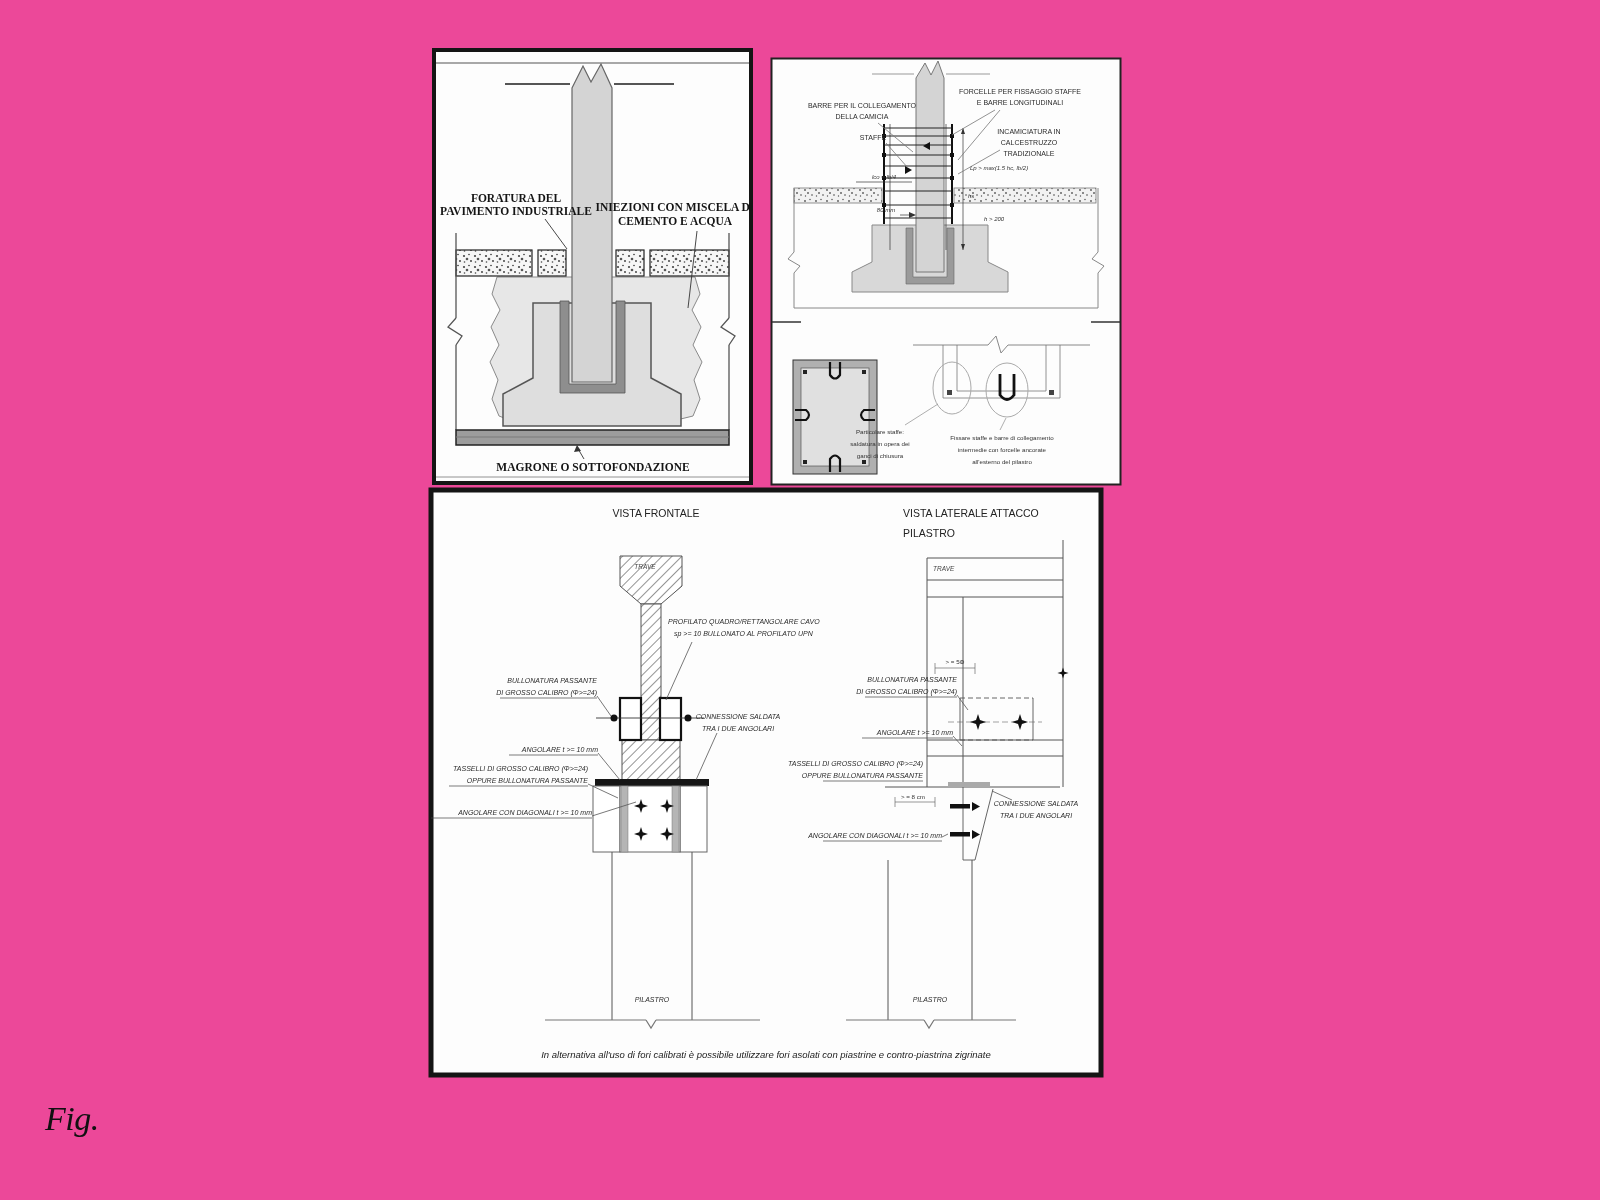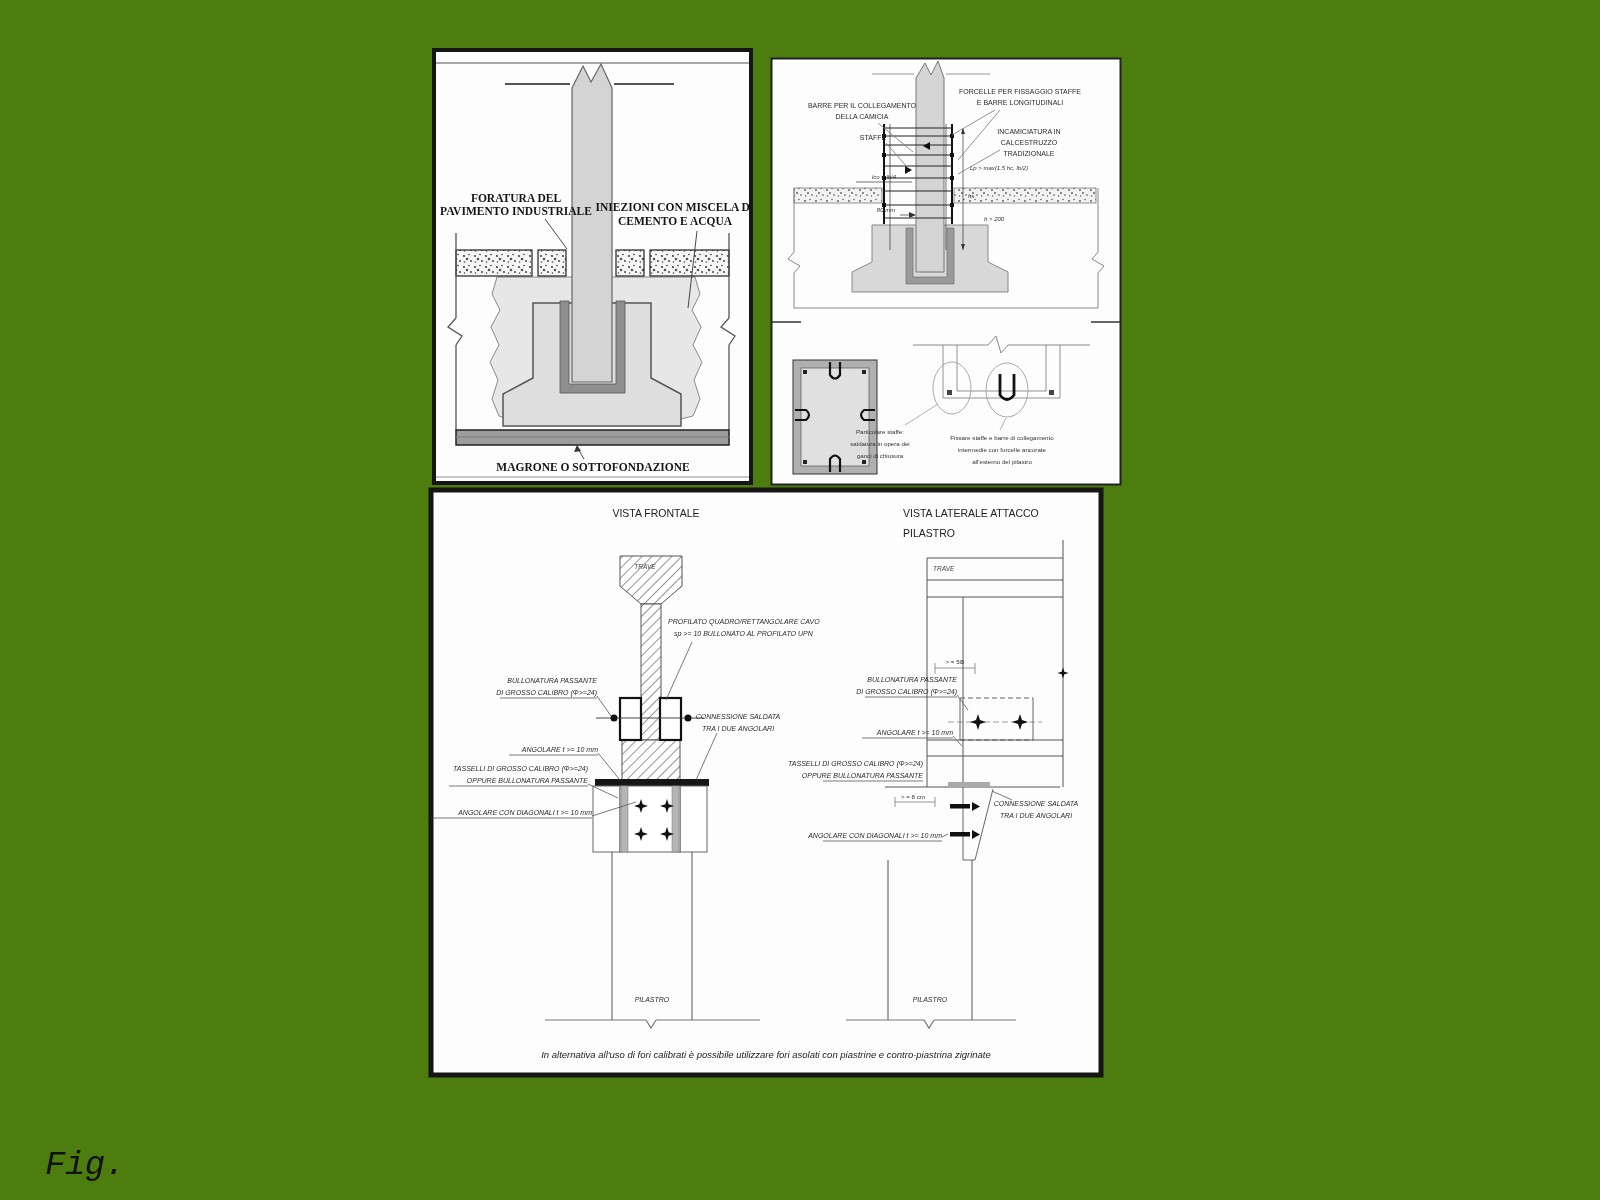--- a/index.html
+++ b/index.html
@@ -1,23 +1,23 @@
 <!DOCTYPE html>
 <html><head>
 <meta charset="utf-8">
 <style>
   html,body{margin:0;padding:0;background:#ffffff;}
-  .page{position:relative;width:1600px;height:1200px;background:#4d7c0f;overflow:hidden;
+  .page{position:relative;width:1600px;height:1200px;background:#ec4899;overflow:hidden;
         font-family:"Liberation Sans",sans-serif;}
   .panel-svg{position:absolute;}
   #p1{left:432px;top:48px;}
   #p2{left:770px;top:57px;}
   #p3{left:428px;top:487px;}
-  .caption{position:absolute;left:45px;top:1146px;width:1540px;display:flex;
-           font-family:Liberation Mono, monospace;font-style:italic;font-size:34px;
+  .caption{position:absolute;left:45px;top:1100px;width:1540px;display:flex;
+           font-family:Liberation Serif, serif;font-style:italic;font-size:34px;
            letter-spacing:-0.5px;color:#111;white-space:nowrap;}
   .caption .fig{display:inline-block;width:107px;flex:0 0 107px;}
   
   text{fill:#1d1d1d;}
   .t-serif{font-family:"Liberation Serif",serif;font-weight:bold;font-size:11.5px;fill:#151515;}
   .t-title{font-family:"Liberation Sans",sans-serif;font-size:10.5px;fill:#222;}
   .t-cad{font-family:"Liberation Sans",sans-serif;font-size:7px;fill:#2a2a2a;}
   .t-cadi{font-family:"Liberation Sans",sans-serif;font-style:italic;font-size:7px;fill:#2a2a2a;}
   .t-dim{font-family:"Liberation Sans",sans-serif;font-style:italic;font-size:6px;fill:#333;}
   .t-dim2{font-family:"Liberation Sans",sans-serif;font-size:6.2px;fill:#333;}

